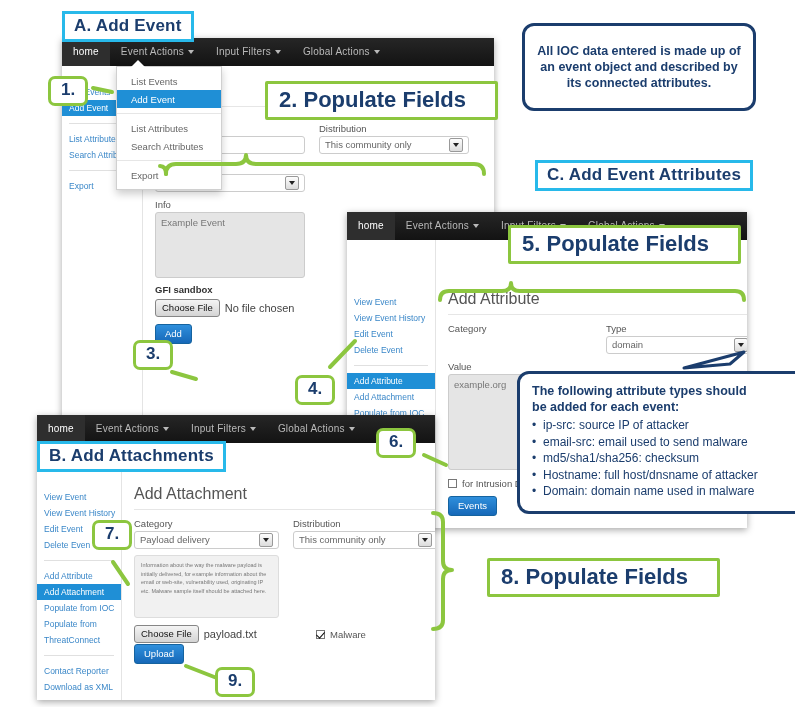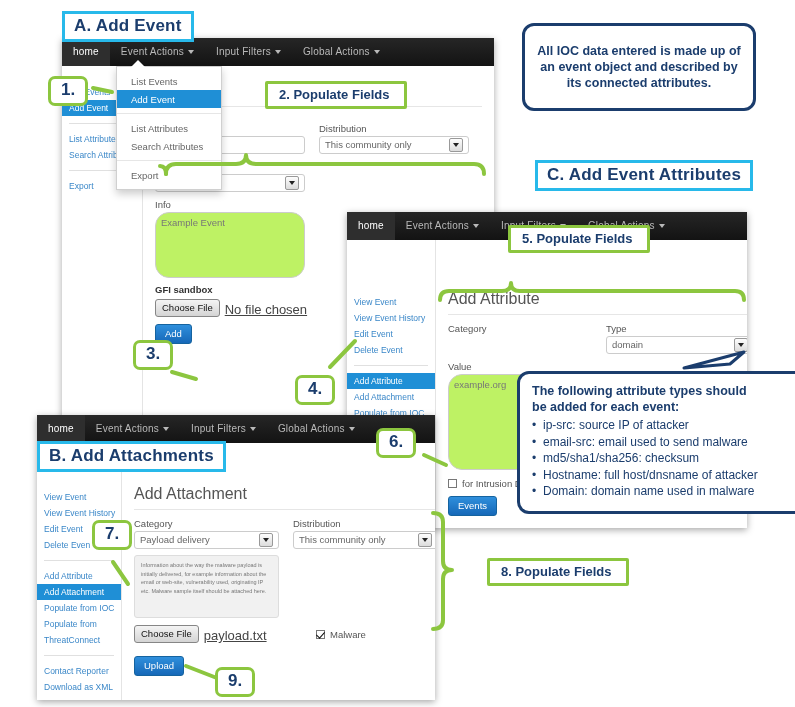--- a/index.html
+++ b/index.html
@@ -67,39 +67,39 @@
   .selarrow{
     width:12px;height:12px;border:1px solid #999;border-radius:2px;
     background:linear-gradient(#fdfdfd,#dcdcdc);
     display:flex;align-items:center;justify-content:center;flex:0 0 auto;
   }
   .selarrow i{
     width:0;height:0;border-left:3px solid transparent;
     border-right:3px solid transparent;border-top:4px solid #222;display:block;
   }
   .ftext{
-    border:1px solid #ccc;border-radius:14px;background:#bef264;
+    border:1px solid #ccc;border-radius:3px;background:#e5e5e5;
     font-size:9.5px;color:#777;padding:4px 5px;box-sizing:border-box;
   }
   .desc-box{
     border:1px solid #ddd;border-radius:3px;background:#f1f1f1;
     font-size:5.5px;color:#777;padding:5px 6px;box-sizing:border-box;
     line-height:8.6px;
   }
   .btn-blue{
     display:inline-block;background:linear-gradient(#2f8fdc,#1668b8);
     border:1px solid #15639f;border-radius:3px;color:#fff;
     font-size:9.5px;padding:3px 9px;line-height:12px;
   }
-  .choosefile{display:flex;align-items:flex-end;gap:5px;}
+  .choosefile{display:flex;align-items:center;gap:5px;}
   .cf-btn{
     background:linear-gradient(#f4f4f4,#d4d4d4);border:1px solid #868686;
     border-radius:3px;font-size:9.5px;color:#111;padding:2px 6px;line-height:12px;
   }
-  .cf-txt{font-size:13px;color:#444;text-decoration:underline;}
+  .cf-txt{font-size:11px;color:#444;}
   .chk{
     width:9px;height:9px;border:1px solid #777;background:#fff;display:inline-block;
     position:relative;vertical-align:middle;box-sizing:border-box;
   }
   .chk.on:after{
     content:"";position:absolute;left:1px;top:-1px;width:4px;height:7px;
     border:solid #111;border-width:0 1.5px 1.5px 0;transform:rotate(42deg);
   }
   .chk-row{display:flex;align-items:center;gap:5px;font-size:9.5px;color:#555;}
 
@@ -121,22 +121,22 @@
 
   
   .label-cyan{
     position:absolute;background:#ffffff;border:3px solid #28b9ea;
     color:#1b3d6d;font-weight:bold;font-size:17px;
     padding:2px 9px 3px 9px;white-space:nowrap;z-index:60;
     letter-spacing:.2px;
   }
   .label-green{
     position:absolute;background:#ffffff;border:3px solid #8cc63f;
-    color:#1b3d6d;font-weight:bold;font-size:13px;
-    padding:3px 14px 4px 11px;white-space:nowrap;z-index:60;border-radius:2px;
+    color:#1b3d6d;font-weight:bold;font-size:22px;
+    padding:3px 29px 4px 11px;white-space:nowrap;z-index:60;border-radius:2px;
   }
   .num-bubble{
     position:absolute;background:#ffffff;border:3px solid #8cc63f;
     color:#1b3d6d;font-weight:bold;font-size:17px;border-radius:7px;
     padding:1px 10px 3px 10px;z-index:62;
   }
   .callout{
     position:absolute;background:#ffffff;border:3px solid #1b3d6d;
     border-radius:12px;color:#1b3d6d;z-index:61;
   }
@@ -364,21 +364,21 @@
         <div class="choosefile" style="width:145px;">
           <span class="cf-btn">Choose File</span>
           <span class="cf-txt">payload.txt</span>
         </div>
         <div class="chk-row" style="margin-left:14px;padding-left:23px;">
           <span class="chk on"></span>
           <span>Malware</span>
         </div>
       </div>
 
-      <div style="margin-top:12px;">
+      <div style="margin-top:0;">
         <span class="btn-blue">Upload</span>
       </div>
     </div>
   </div>
 </div>
 
 <svg class="overlay" width="795" height="707">
   <g fill="none" stroke="#8cc63f" stroke-width="4" stroke-linecap="round" stroke-linejoin="round">
 
     <path d="M93,88 L112,92"></path>

